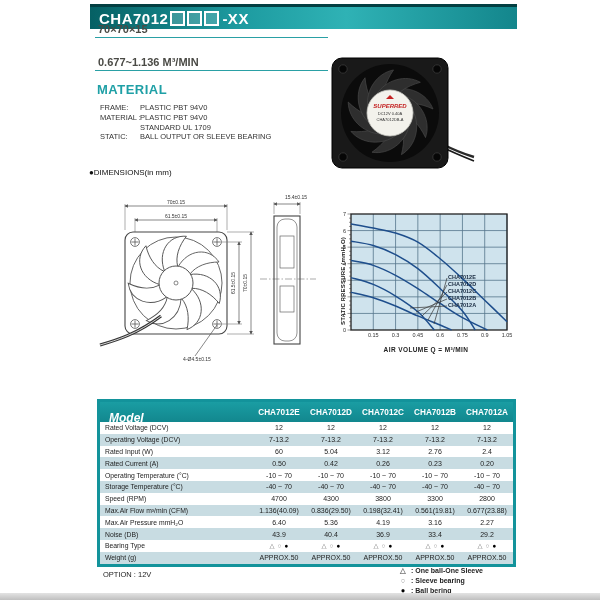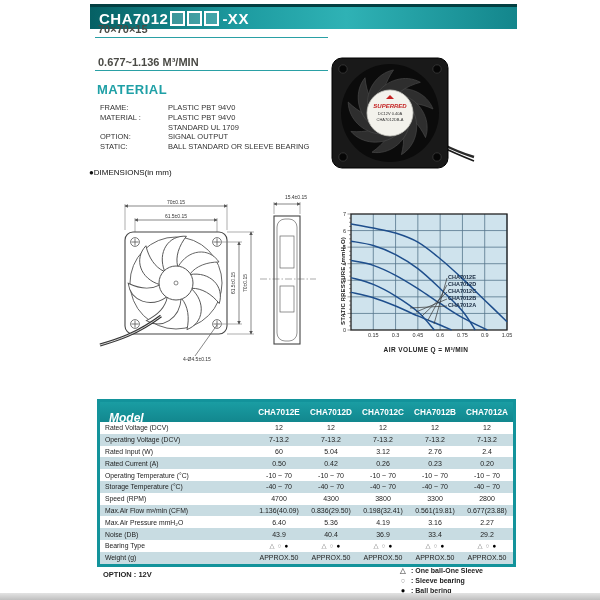--- a/index.html
+++ b/index.html
@@ -18,21 +18,21 @@
 
   
   .spec-line{left:95px;width:230px;border-bottom:1.5px solid #2aa0a5;padding:1px 0 2px 3px;
     font-size:11px;font-weight:bold;color:#4a4a45;}
   .spec-size{top:22px;} .spec-flow{top:55px;}
 
   
   .material-h{left:97px;top:82px;font-size:13px;font-weight:bold;color:#1fa0a6;letter-spacing:.5px;text-align:center;}
   .material{left:100px;top:103px;font-size:7.5px;color:#333;}
   .m-row{display:flex;height:9.8px;line-height:9.8px;white-space:nowrap;}
-  .m-lbl{width:68px;}
+  .m-lbl{width:40px;}
 
   
   .fan-photo{left:330px;top:56px;width:145px;height:116px;}
 
   
   .dim-h{left:89px;top:168px;font-size:8px;color:#111;}
   .dv-front{left:95px;top:194px;width:172px;height:176px;}
   .dv-side{left:260px;top:194px;width:56px;height:166px;}
   .d-lbl{position:absolute;font-size:5px;color:#333;white-space:nowrap;text-align:center;}
   .d-rot{transform:rotate(-90deg);}
@@ -53,21 +53,21 @@
   .t-model{width:153px;box-sizing:border-box;padding-left:9px;font-size:12px;font-weight:bold;font-style:italic;margin-top:12px;}
   .t-col{width:52px;text-align:center;font-weight:bold;font-size:8.2px;}
   .t-row{display:flex;height:11.8px;align-items:center;font-size:7px;color:#1d1d1d;}
   .t-row.alt{background:#c8dce2;}
   .t-lbl{width:153px;box-sizing:border-box;padding-left:5px;font-size:6.8px;}
   .t-val{width:52px;text-align:center;}
   .t-val.icons span{margin:0 1.5px;font-size:6.5px;line-height:6.5px;}
   .sym-tri{color:#777;} .sym-circ{color:#8a8a8a;} .sym-ball{color:#000;}
 
   
-  .option{left:103px;top:570px;font-size:7.5px;font-weight:bold;color:#222;}
+  .option{left:103px;top:570px;font-size:7.5px;font-weight:normal;color:#222;}
   .legend{left:398px;top:566px;}
   .lg-row{display:flex;align-items:center;height:9.8px;font-size:7px;font-weight:bold;color:#222;}
   .lg-sym{width:10px;text-align:center;font-size:7.5px;margin-right:3px;}
   .edge-bottom{left:0;top:593px;width:600px;height:7px;background:linear-gradient(180deg,#e3e3e3,#bfbfbf);}
 </style>
 </head>
 <body>
 
 <div class="page">
 
@@ -90,26 +90,22 @@
       </div>
       <div class="m-row">
         <span class="m-lbl">MATERIAL :</span>
         <span class="m-val">PLASTIC PBT 94V0</span>
       </div>
       <div class="m-row">
         <span class="m-lbl"></span>
         <span class="m-val">STANDARD UL 1709</span>
       </div>
       <div class="m-row">
-        <span class="m-lbl">OPTION:</span>
-        <span class="m-val">SIGNAL OUTPUT</span>
-      </div>
-      <div class="m-row">
         <span class="m-lbl">STATIC:</span>
-        <span class="m-val">BALL STANDARD OR SLEEVE BEARING</span>
+        <span class="m-val">BALL OUTPUT OR SLEEVE BEARING</span>
       </div>
     </div>
 
   <div class="abs fan-photo">
     <svg width="145" height="116" viewBox="0 0 145 116">
       <path d="M112,88 C124,94 134,98 144,101" stroke="#2a2a2a" stroke-width="2.4" fill="none"></path>
       <path d="M112,91 C124,97 134,101 144,105" stroke="#1a1a1a" stroke-width="1.6" fill="none"></path>
       <rect x="2" y="2" width="116" height="110" rx="10" fill="#191919" stroke="#000"></rect>
       <circle cx="13" cy="13" r="4.2" fill="#060606" stroke="#3a3a3a" stroke-width="0.8"></circle>
       <circle cx="107" cy="13" r="4.2" fill="#060606" stroke="#3a3a3a" stroke-width="0.8"></circle>

